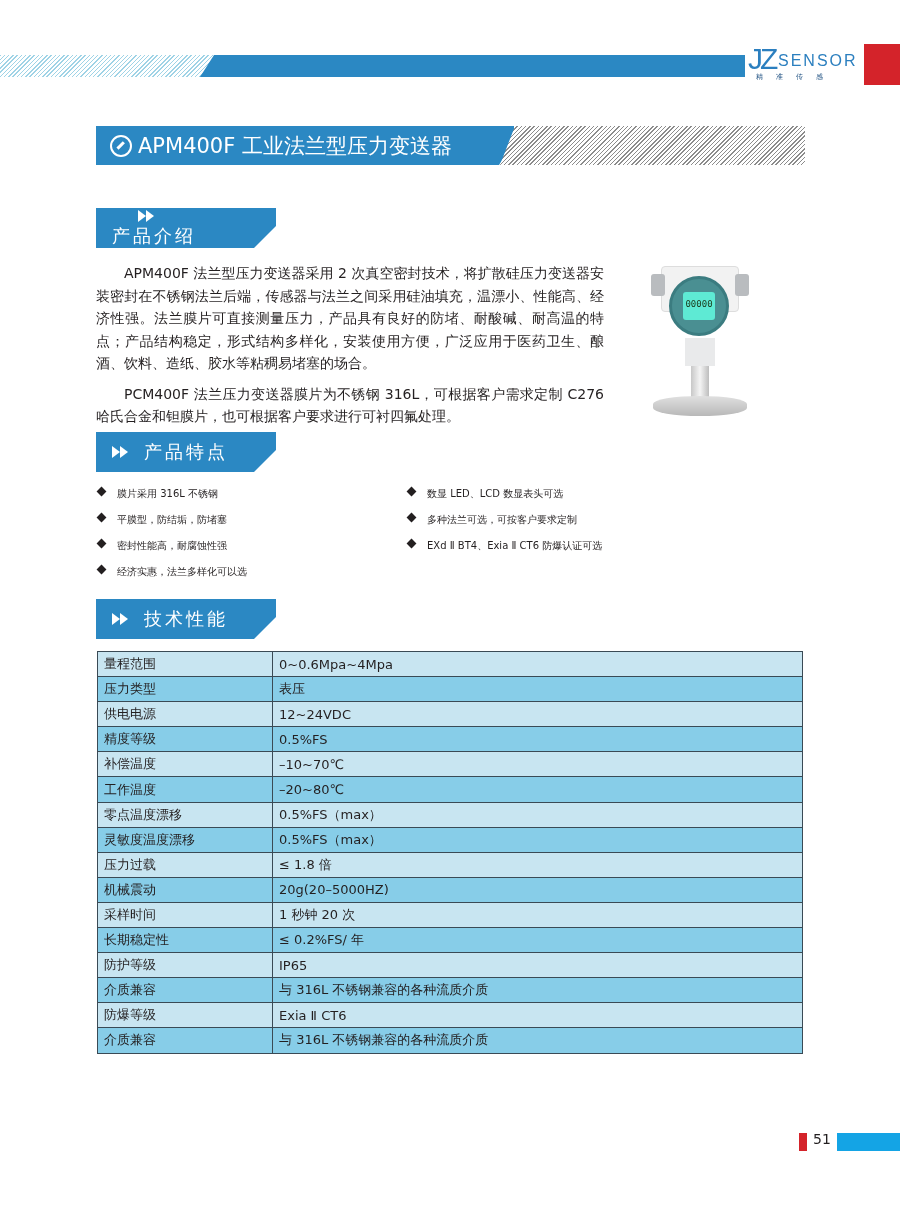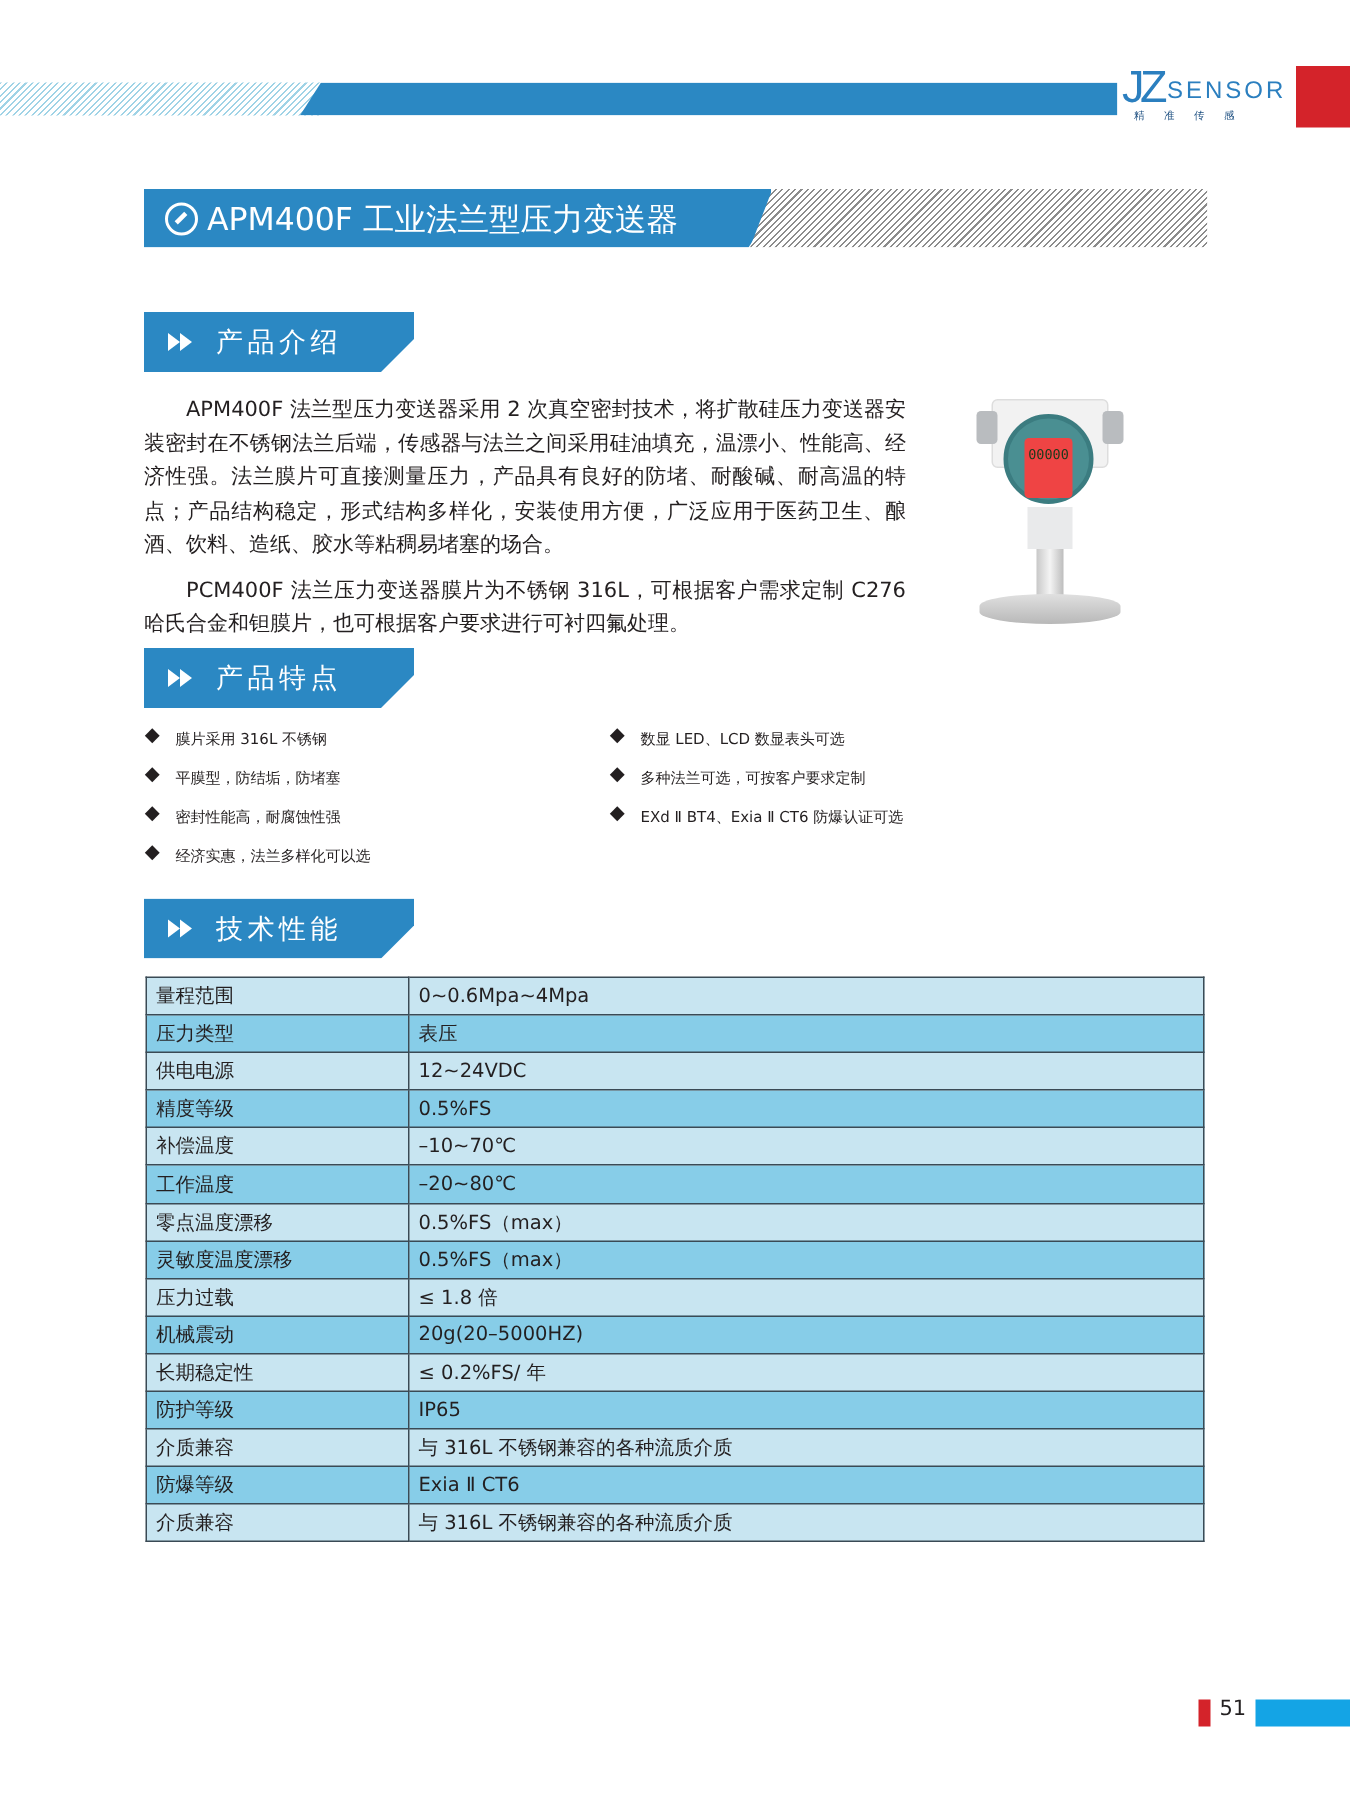--- a/index.html
+++ b/index.html
@@ -44,21 +44,21 @@
   .intro { position:absolute; left:96px; top:262px; width:508px; font-size:14px; line-height:22.5px; color:#231f20; text-align:justify; }
   .intro p { text-indent:2em; }
   .intro p + p { margin-top:8px; }
 
   
   .product { position:absolute; left:645px; top:262px; width:110px; height:160px; }
   .p-head { position:absolute; left:16px; top:4px; width:78px; height:46px; background:#f2f2f2; border:1px solid #ddd; border-radius:4px; }
   .p-gland-l, .p-gland-r { position:absolute; top:12px; width:14px; height:22px; background:#b9bcbf; border-radius:3px; }
   .p-gland-l { left:6px; } .p-gland-r { left:90px; }
   .p-ring { position:absolute; left:24px; top:14px; width:60px; height:60px; border-radius:50%; background:#4a8f92; border:3px solid #3b7c80; }
-  .p-lcd { position:absolute; left:38px; top:30px; width:32px; height:40px; background:#ef4444; border-radius:3px;
+  .p-lcd { position:absolute; left:38px; top:30px; width:32px; height:28px; background:#5eead4; border-radius:3px;
     font-family:"DejaVu Sans Mono",monospace; font-size:9px; color:#1b3a1b; text-align:center; line-height:24px; }
   .p-neck { position:absolute; left:40px; top:76px; width:30px; height:28px; background:#e9eaeb; }
   .p-stem { position:absolute; left:46px; top:104px; width:18px; height:36px; background:linear-gradient(90deg,#c8c8c8,#f4f4f4,#bdbdbd); }
   .p-flange { position:absolute; left:8px; top:134px; width:94px; height:20px; border-radius:50%/40%; background:linear-gradient(180deg,#e0e0e0,#b8b8b8); }
 
   
   .feat { position:absolute; font-size:10px; line-height:26px; color:#231f20; white-space:nowrap; }
   .feat .dia { display:inline-block; width:7px; height:7px; background:#231f20; transform:rotate(45deg); margin:0 12px 2px 2px; }
 
   
@@ -86,21 +86,21 @@
 <div class="red-block"></div>
 
 <div class="title-bar"></div>
 <div class="title-hatch"></div>
 <div class="title-text">
   <span class="title-icon"></span>
   <span>APM400F 工业法兰型压力变送器</span>
 </div>
 
 <div class="sec" style="top:208px;"></div>
-<div class="sec-label" style="top:208px;">
+<div class="sec-label" style="top:208px;flex-direction:column;">
   <span class="chev"></span>
   <span>产品介绍</span>
 </div>
 <div class="intro">
   <p>APM400F 法兰型压力变送器采用 2 次真空密封技术，将扩散硅压力变送器安装密封在不锈钢法兰后端，传感器与法兰之间采用硅油填充，温漂小、性能高、经济性强。法兰膜片可直接测量压力，产品具有良好的防堵、耐酸碱、耐高温的特点；产品结构稳定，形式结构多样化，安装使用方便，广泛应用于医药卫生、酿酒、饮料、造纸、胶水等粘稠易堵塞的场合。</p>
   <p>PCM400F 法兰压力变送器膜片为不锈钢 316L，可根据客户需求定制 C276 哈氏合金和钽膜片，也可根据客户要求进行可衬四氟处理。</p>
 </div>
 <div class="product">
   <div class="p-head"></div>
   <div class="p-gland-l"></div>
@@ -170,20 +170,24 @@
       </tr>
     <tr>
         <td>压力过载</td>
         <td>≤ 1.8 倍</td>
       </tr>
     <tr>
         <td>机械震动</td>
         <td>20g(20–5000HZ)</td>
       </tr>
     <tr>
+        <td>采样时间</td>
+        <td>1 秒钟 20 次</td>
+      </tr>
+    <tr>
         <td>长期稳定性</td>
         <td>≤ 0.2%FS/ 年</td>
       </tr>
     <tr>
         <td>防护等级</td>
         <td>IP65</td>
       </tr>
     <tr>
         <td>介质兼容</td>
         <td>与 316L 不锈钢兼容的各种流质介质</td>

